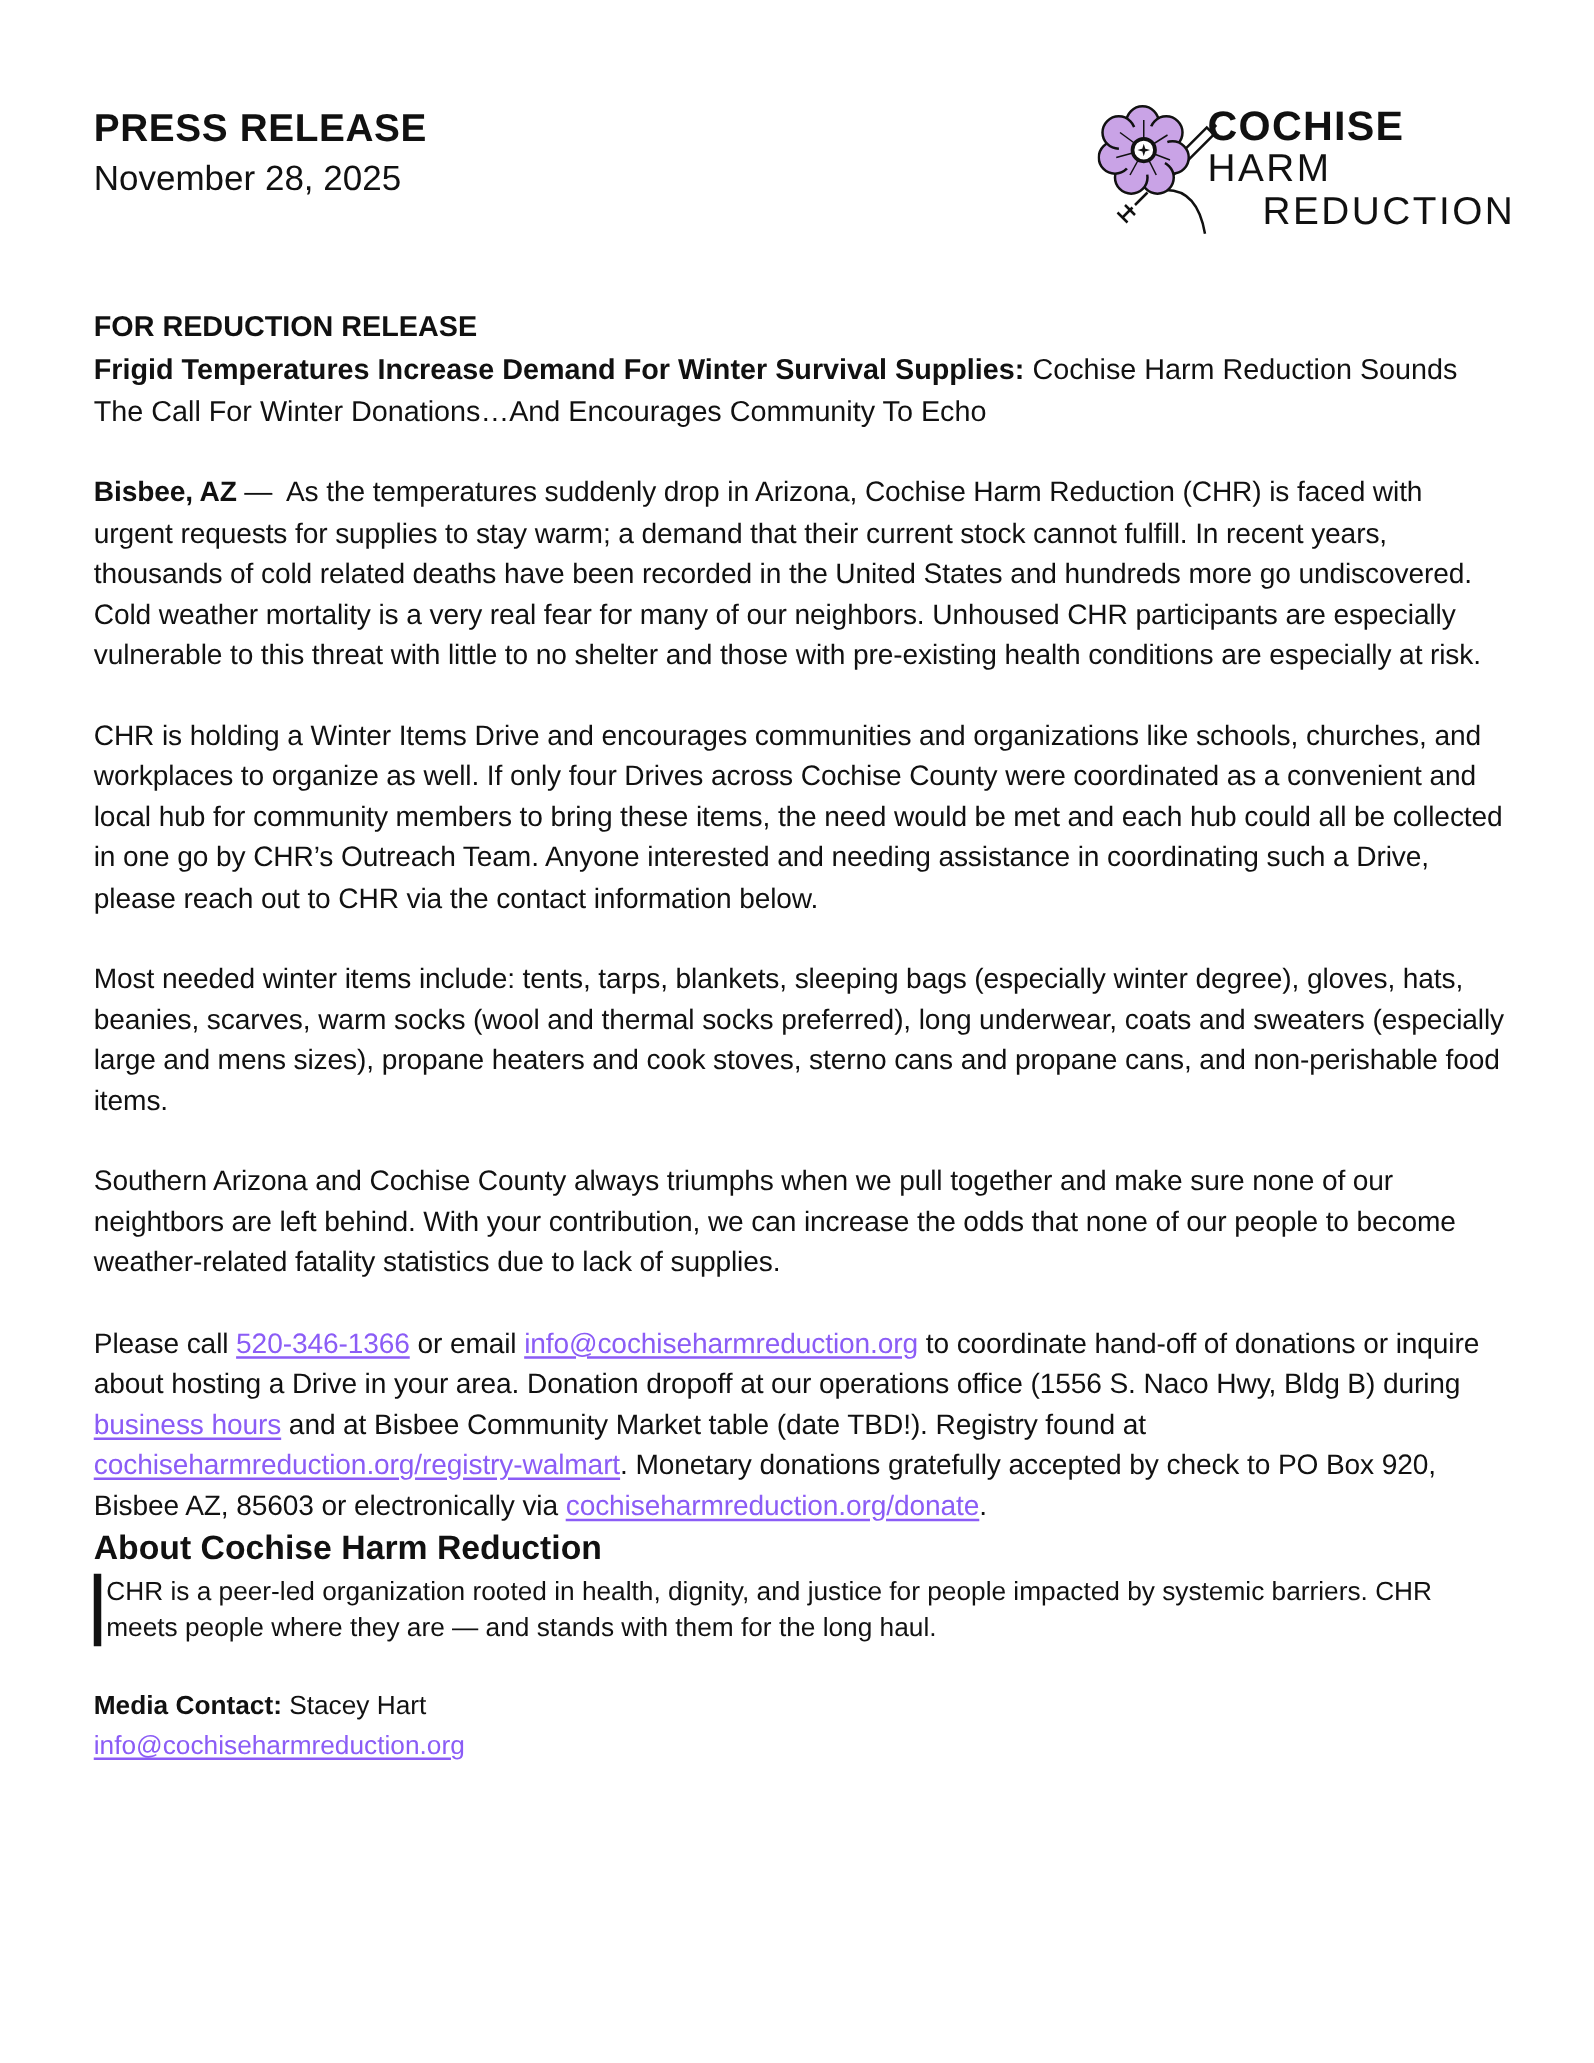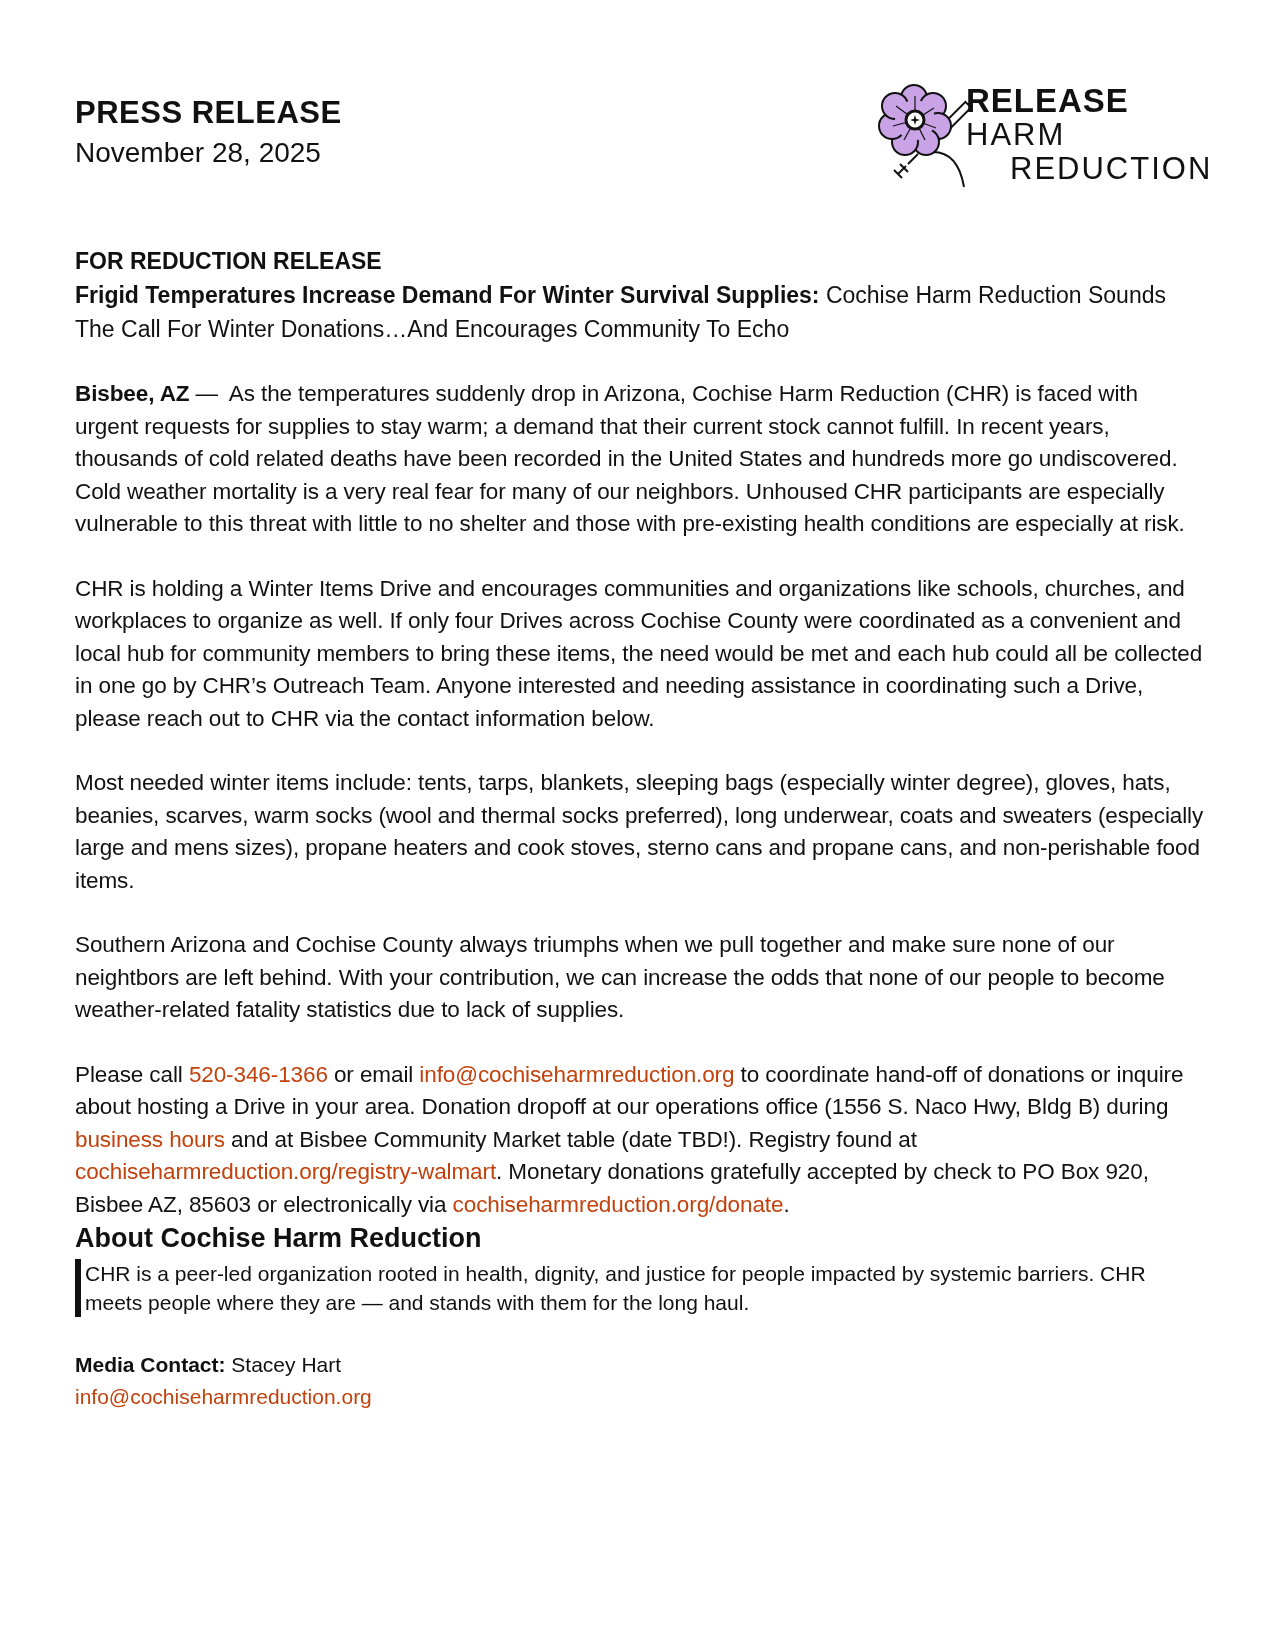--- a/index.html
+++ b/index.html
@@ -5,39 +5,39 @@
     * { box-sizing: border-box; margin: 0; padding: 0; }
     html, body { width: 1275px; height: 1650px; background: #ffffff; }
     body {
       position: relative;
       font-family: "Liberation Sans", "DejaVu Sans", sans-serif;
       color: #111111;
       overflow: hidden;
     }
     .page { position: absolute; left: 0; top: 0; width: 1275px; height: 1650px; }
 
-    .hdr-left { position: absolute; left: 75px; top: 94px; }
+    .hdr-left { position: absolute; left: 75px; top: 84px; }
     .pr-title { font-size: 31px; font-weight: 700; letter-spacing: 0.5px; line-height: 38px; }
     .pr-date { font-size: 28px; font-weight: 400; line-height: 38px; margin-top: 2px; }
 
     .logo { position: absolute; left: 878px; top: 82px; width: 330px; height: 110px; }
     .logo svg { position: absolute; left: 0; top: 0; }
     .logo-text { position: absolute; left: 88px; top: 2px; line-height: 34px; }
     .logo-l1 { font-size: 33px; font-weight: 700; letter-spacing: 1px; display: block; }
     .logo-l2 { font-size: 31px; font-weight: 400; letter-spacing: 2px; display: block; }
     .logo-l3 { font-size: 31px; font-weight: 400; letter-spacing: 2px; display: block; margin-left: 44px; }
 
     .content { position: absolute; left: 75px; top: 244px; width: 1130px; }
     .body-text { font-size: 22.5px; line-height: 32.5px; letter-spacing: -0.1px; }
     .imm { font-size: 23px; font-weight: 700; line-height: 34px; }
     .headline { font-size: 23px; line-height: 34px; }
     .headline b { font-weight: 700; }
     p.para { margin-top: 32px; }
     .dash { margin: 0 6px; }
-    a.link { color: #c2410c; text-underline-offset: 3px; }
+    a.link { color: #8b5cf6; text-decoration: underline; text-underline-offset: 3px; }
 
     .about-title { font-size: 27px; font-weight: 700; line-height: 34px; }
     .about-quote {
       margin-top: 4px; padding-left: 4px; border-left: 6px solid #111111;
       font-size: 21px; line-height: 29px;
     }
     .contact { margin-top: 32px; font-size: 21px; line-height: 32px; }
     .contact b { font-weight: 700; }
   </style>
 </head>
@@ -79,21 +79,21 @@
         <line x1="37" y1="38" x2="58" y2="46"></line>
         <line x1="37" y1="38" x2="47" y2="58"></line>
         <line x1="37" y1="38" x2="26" y2="58"></line>
         <line x1="37" y1="38" x2="15" y2="44"></line>
         <line x1="37" y1="38" x2="18" y2="24"></line>
       </g>
       <circle cx="37" cy="38" r="9" fill="#fff" stroke="#111" stroke-width="3"></circle>
       <path d="M37 33 L38.5 38 L37 43 L35.5 38 Z M32 38 L37 36.5 L42 38 L37 39.5 Z" fill="#111"></path>
     </svg>
     <div class="logo-text">
-      <span class="logo-l1">RELEASE</span>
+      <span class="logo-l1">COCHISE</span>
       <span class="logo-l2">HARM</span>
       <span class="logo-l3">REDUCTION</span>
     </div>
   </div>
 
   <div class="content">
     <div class="imm">FOR REDUCTION RELEASE</div>
     <div class="headline"><b>Frigid Temperatures Increase Demand For Winter Survival Supplies:</b><span> Cochise Harm Reduction Sounds The Call For Winter Donations…And Encourages Community To Echo</span></div>
 
     <p class="para body-text"><b>Bisbee, AZ</b><span class="dash">—</span><span> As the temperatures suddenly drop in Arizona, Cochise Harm Reduction (CHR) is faced with urgent requests for supplies to stay warm; a demand that their current stock cannot fulfill. In recent years, thousands of cold related deaths have been recorded in the United States and hundreds more go undiscovered. Cold weather mortality is a very real fear for many of our neighbors. Unhoused CHR participants are especially vulnerable to this threat with little to no shelter and those with pre-existing health conditions are especially at risk.</span></p>

